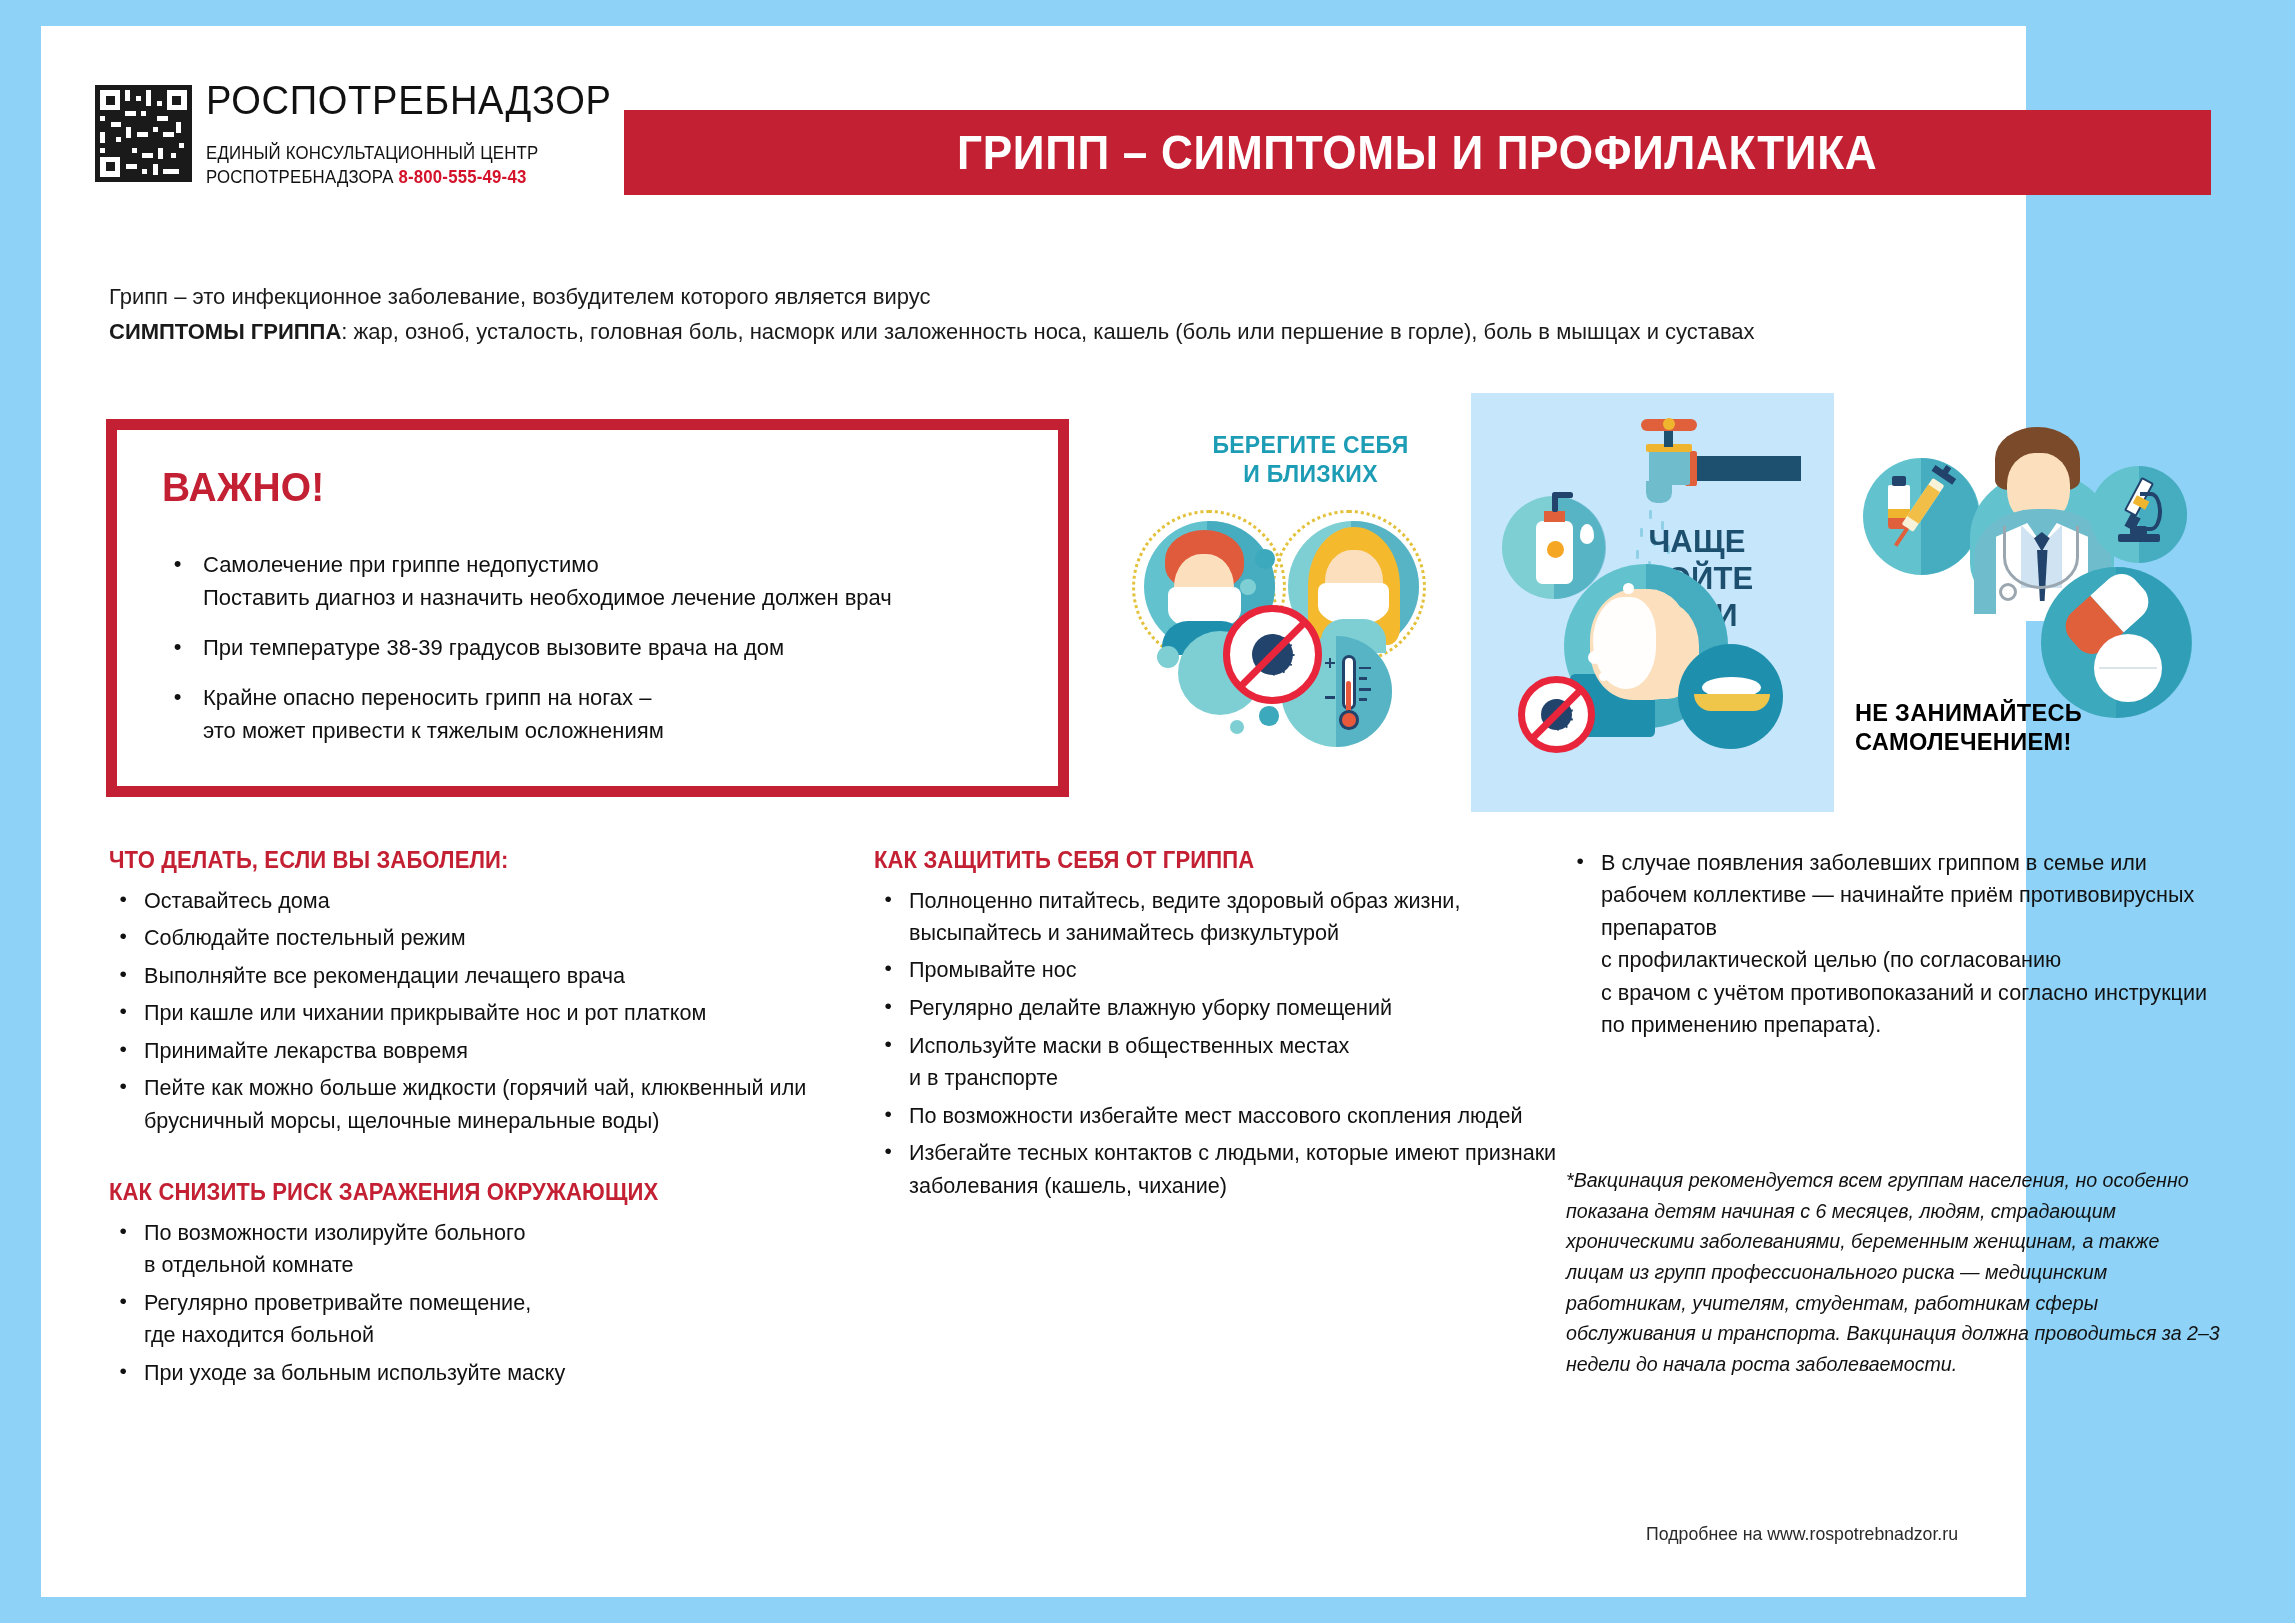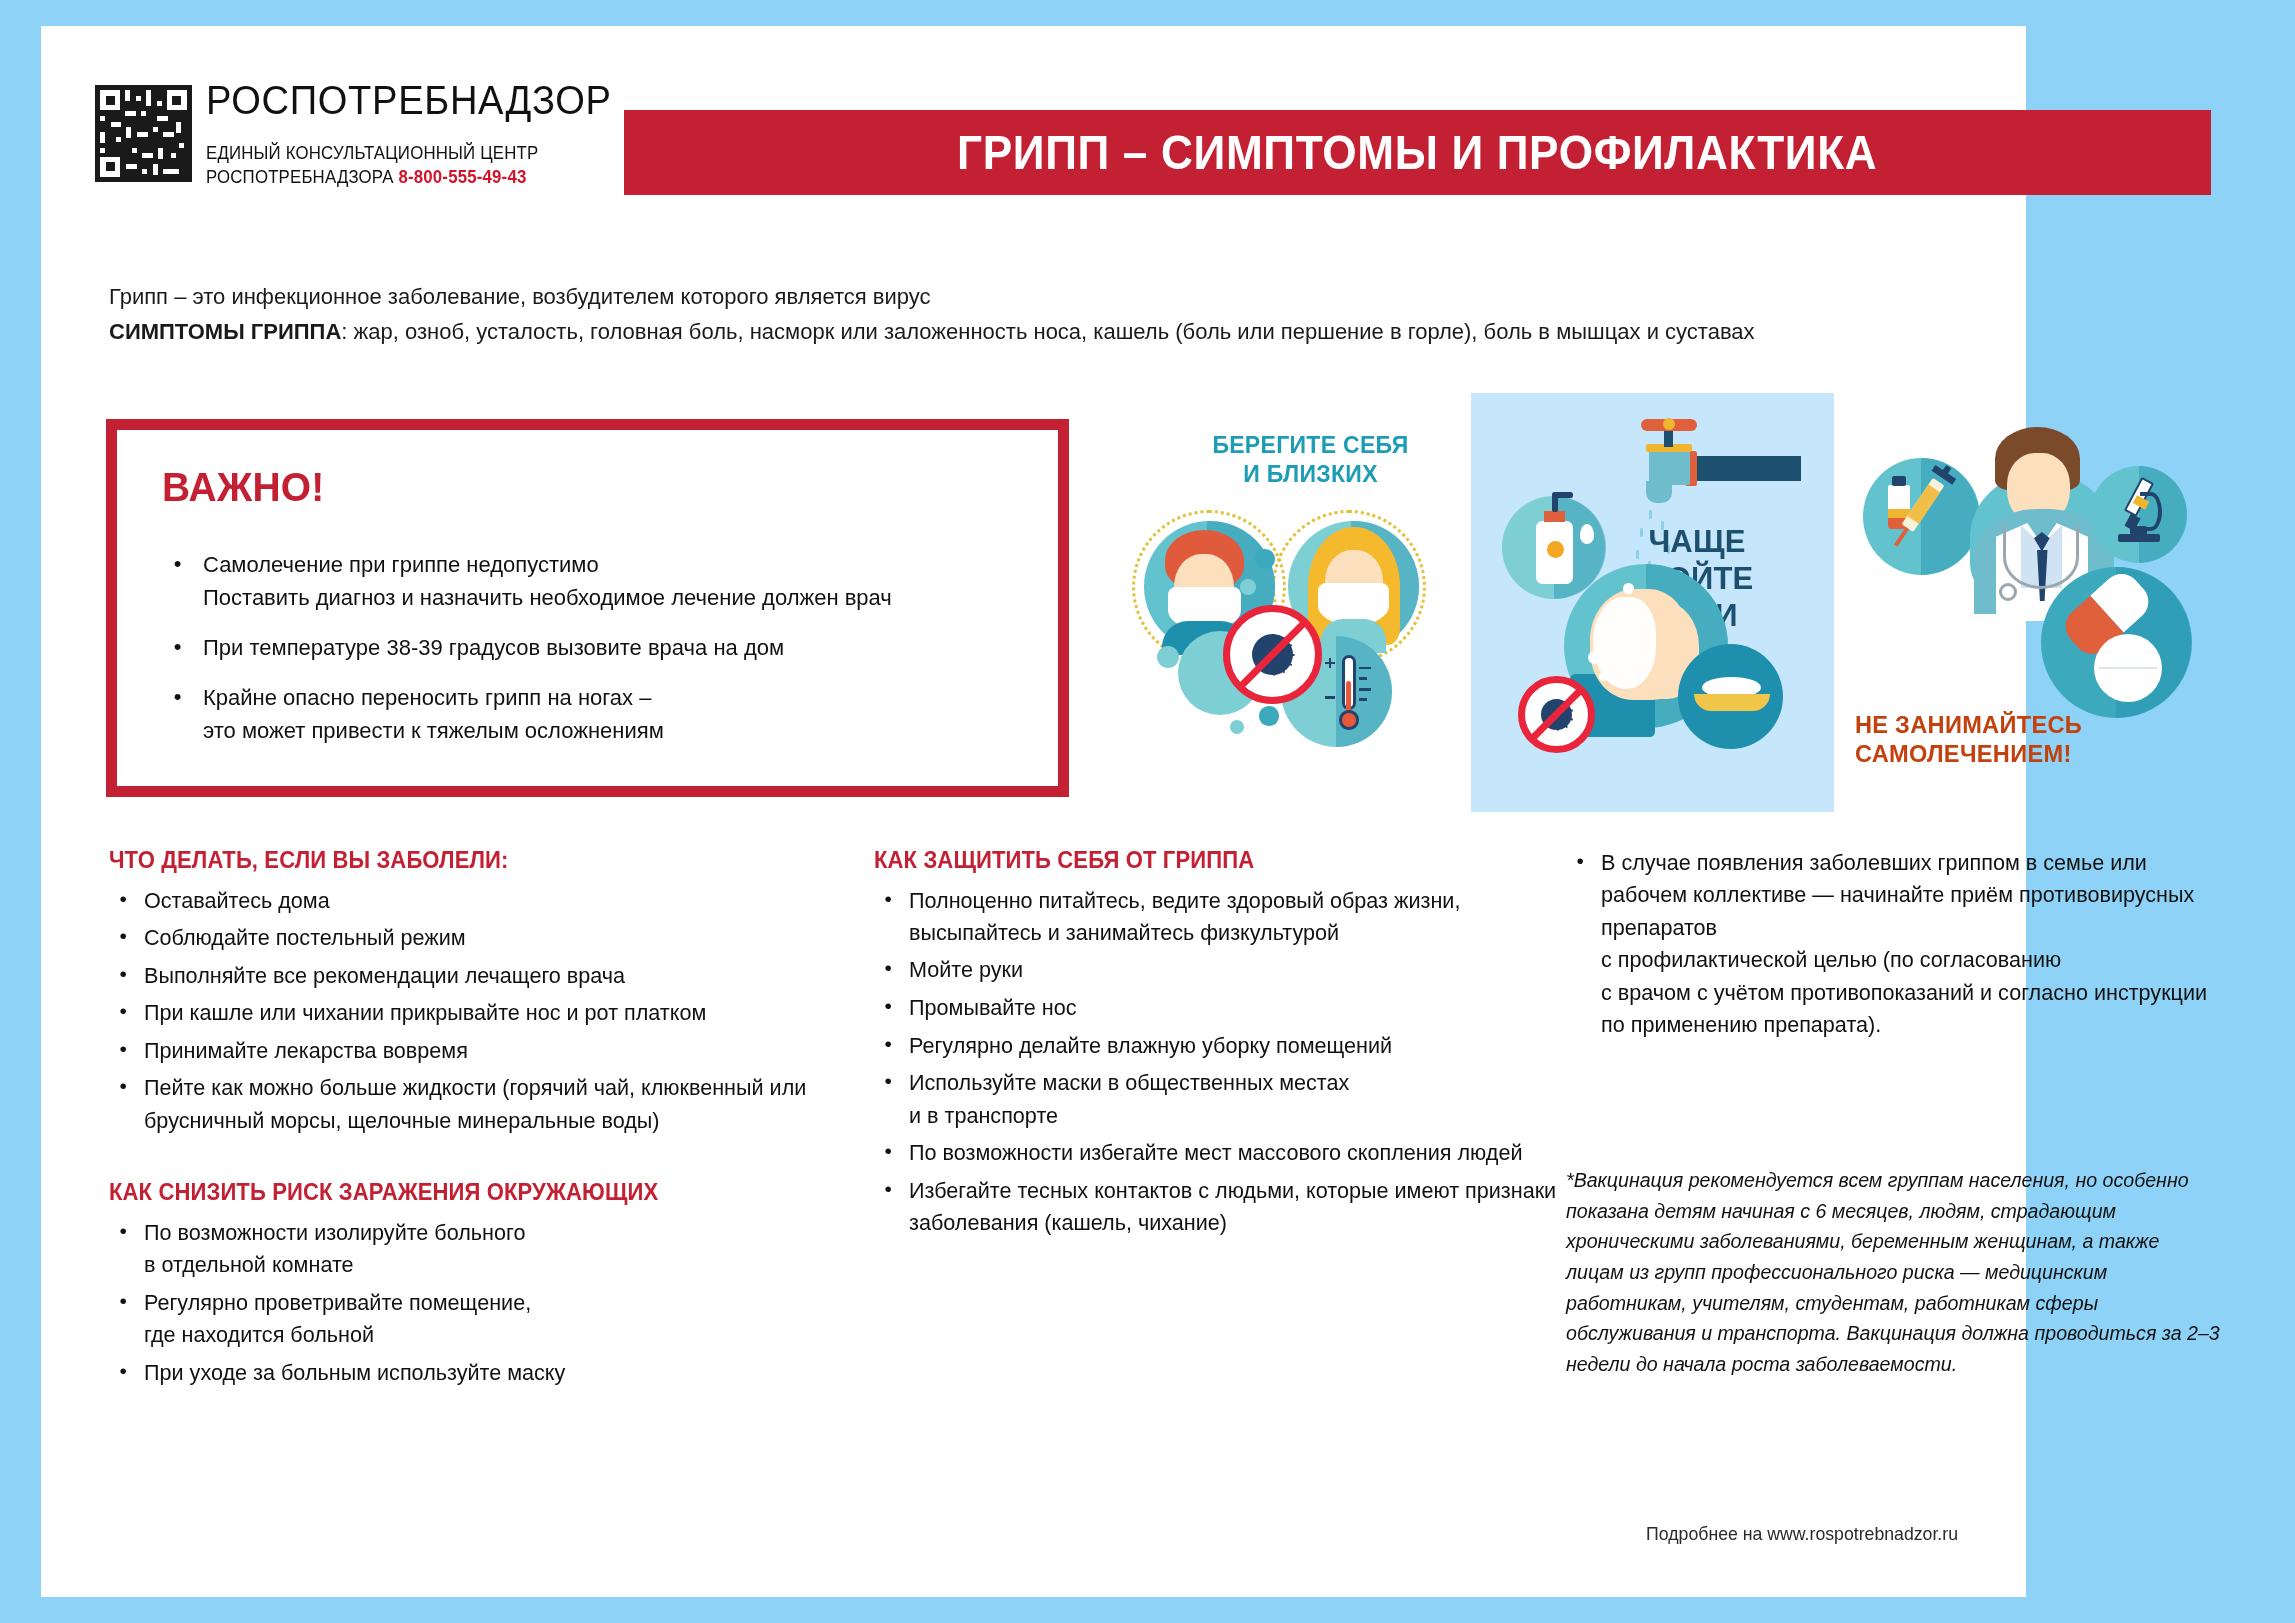--- a/index.html
+++ b/index.html
@@ -87,22 +87,22 @@
   .cap-teal {
     position:absolute; width:100%; text-align:center;
     color:#1d9cb5; font-size:23px; font-weight:700;
     line-height:1.24; letter-spacing:0.3px;
   }
   .cap-navy {
     position:absolute; color:#1d4f6e; font-size:31px; font-weight:700;
     line-height:1.2; text-align:center; letter-spacing:0.2px;
   }
   .cap-red {
-    position:absolute; color:#c2410c; font-size:23.6px; font-weight:700;
-    line-height:1.24; letter-spacing:0.3px;margin-top:12px;
+    position:absolute; color:#000000; font-size:23.6px; font-weight:700;
+    line-height:1.24; letter-spacing:0.3px;
   }
 
   .blob { position:absolute; border-radius:50%; }
   .t1 { background:#62c3cf; }
   .t2 { background:#7ecfd4; }
   .t3 { background:#3da9bd; }
   .t4 { background:#1f8fae; }
   .shadow { background:rgba(31,143,174,.42); }
 
   .ban {
@@ -503,21 +503,20 @@
         <li>По возможности изолируйте больного<br>в отдельной комнате</li>
         <li>Регулярно проветривайте помещение,<br>где находится больной</li>
         <li>При уходе за больным используйте маску</li>
       </ul>
     </div>
 
     <div class="col col-2">
       <h3 class="sec">КАК ЗАЩИТИТЬ СЕБЯ ОТ ГРИППА</h3>
       <ul class="sec-list">
         <li>Полноценно питайтесь, ведите здоровый образ жизни, высыпайтесь и занимайтесь физкультурой</li>
-        <li>Мойте руки</li>
         <li>Промывайте нос</li>
         <li>Регулярно делайте влажную уборку помещений</li>
         <li>Используйте маски в общественных местах<br>и в транспорте</li>
         <li>По возможности избегайте мест массового скопления людей</li>
         <li>Избегайте тесных контактов с людьми, которые имеют признаки заболевания (кашель, чихание)</li>
       </ul>
     </div>
 
     <div class="col col-3">
       <ul class="sec-list">

